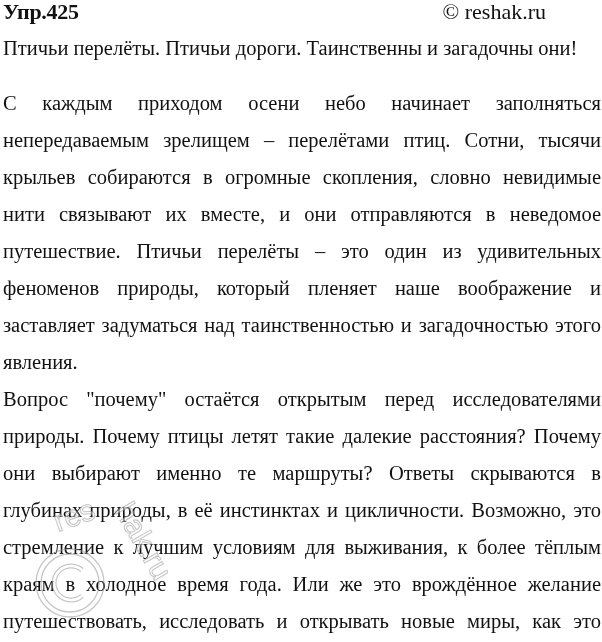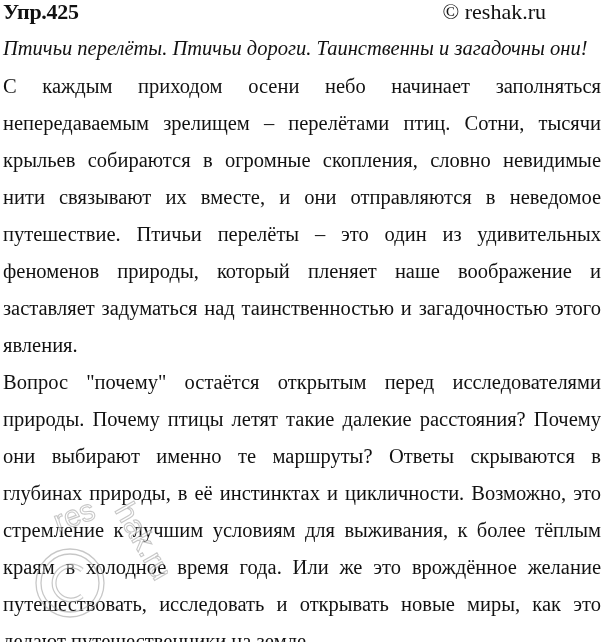--- a/index.html
+++ b/index.html
@@ -19,21 +19,21 @@
     position: absolute; right: 4px; top: -1px;
     font-size: 22px;
   }
   .content {
     position: absolute; left: 3px; top: 31px; width: 598px;
     font-size: 20.5px; line-height: 37px;
   }
   .para {
     margin: 0; text-align: justify; text-align-last: left;
   }
-  .first { line-height: 34px; margin-bottom: 3px; font-style: italic; }
+  .first { line-height: 34px; margin-bottom: 20px; }
   .watermark {
     position: absolute; left: 18px; top: 468px; width: 150px; height: 170px;
     pointer-events: none; opacity: 0.55;
   }
 </style>
 </head>
 <body>
 
 <div class="header">
   <div class="ex-title">Упр.425</div>

